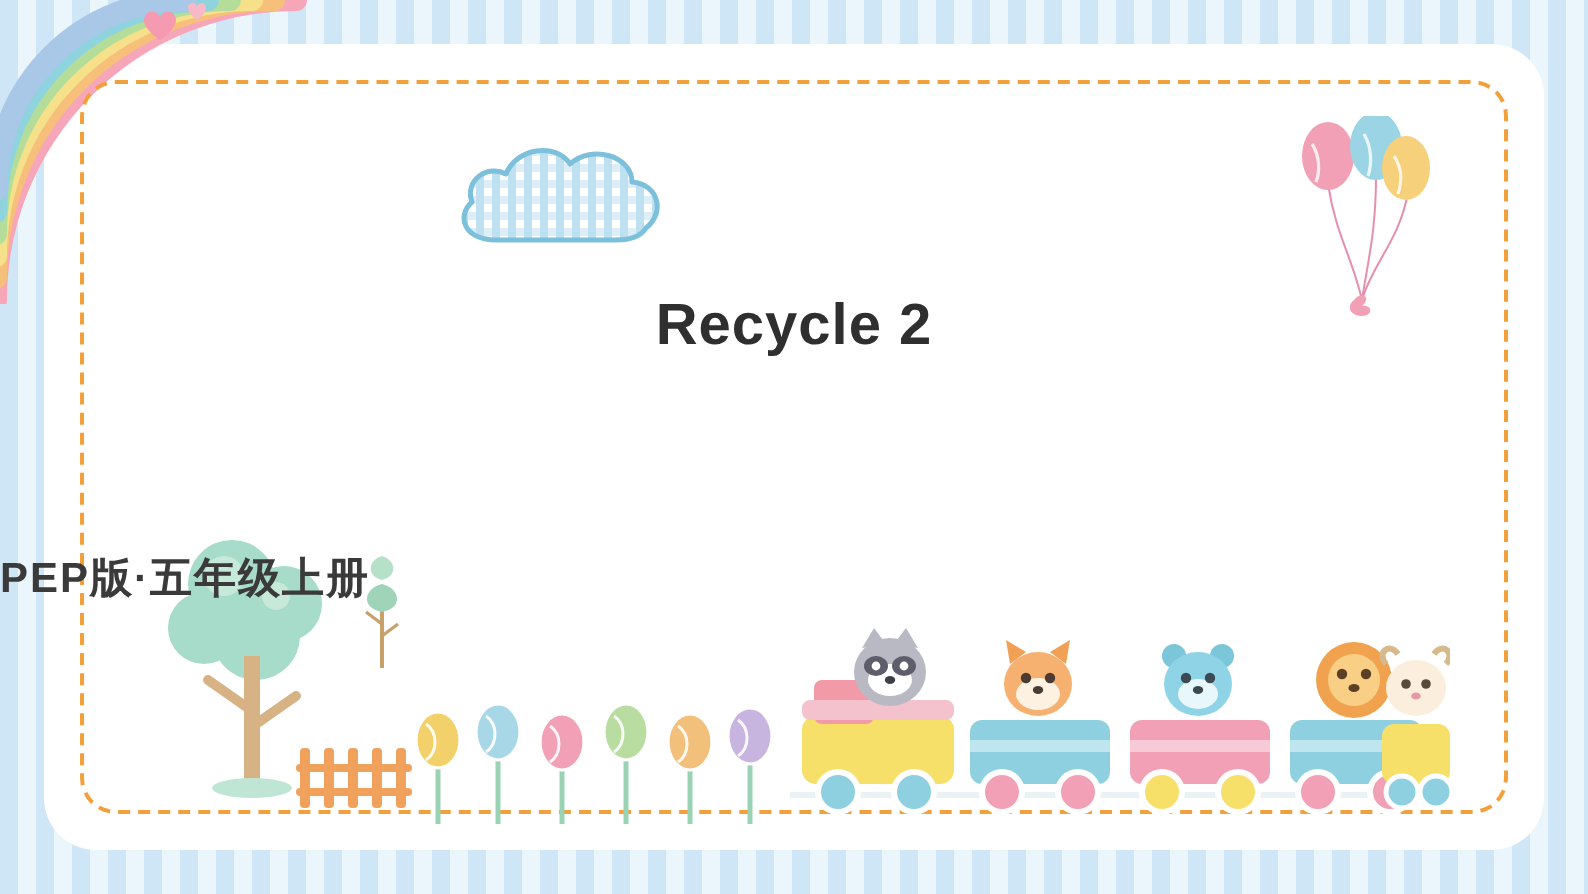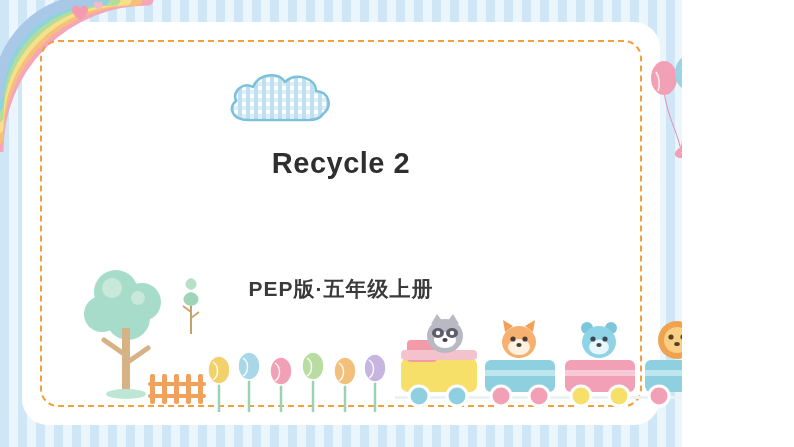--- a/index.html
+++ b/index.html
@@ -2,21 +2,21 @@
 <html><head>
 <meta charset="utf-8">
 <style>
   html,body{margin:0;padding:0;}
   body{
     width:794px;height:447px;overflow:hidden;
     font-family:"Liberation Sans", sans-serif;
     background:#ffffff;
   }
   .slide{
-    position:relative;width:682px;height:447px;overflow:hidden;
+    position:relative;width:794px;height:447px;overflow:hidden;
     background:
       repeating-linear-gradient(90deg,
         #cfe6f7 0px, #cfe6f7 9px,
         #eaf5fc 9px, #eaf5fc 18px);
   }
   
   .card{
     position:absolute;left:22px;top:22px;right:22px;bottom:22px;
     background:#ffffff;border-radius:26px;
   }
@@ -29,21 +29,21 @@
   
   .title{
     position:absolute;left:0;right:0;top:147px;text-align:center;
     font-size:29px;font-weight:bold;color:#2f2f2f;letter-spacing:.5px;
   }
   .subtitle{
     position:absolute;left:0;right:0;top:210px;text-align:center;
     font-size:23px;font-weight:bold;color:#2b6ca3;letter-spacing:.5px;
   }
   .edition{
-    position:absolute;left:0;right:0;top:275px;text-align:center;
+    position:absolute;left:0;right:0;top:275px;text-align:left;
     font-size:21px;font-weight:bold;color:#3a3a3a;letter-spacing:1px;
   }
   
   .rainbow{position:absolute;left:-10px;top:-8px;width:250px;height:160px;}
   .cloud{position:absolute;left:222px;top:66px;width:118px;height:62px;}
   .balloons{position:absolute;left:648px;top:58px;width:70px;height:105px;}
   .tree{position:absolute;left:80px;top:262px;width:100px;height:140px;}
   .fence{position:absolute;left:148px;top:370px;width:58px;height:34px;}
   .lollipops{position:absolute;left:205px;top:352px;width:185px;height:62px;}
   .train{position:absolute;left:395px;top:300px;width:330px;height:112px;}

